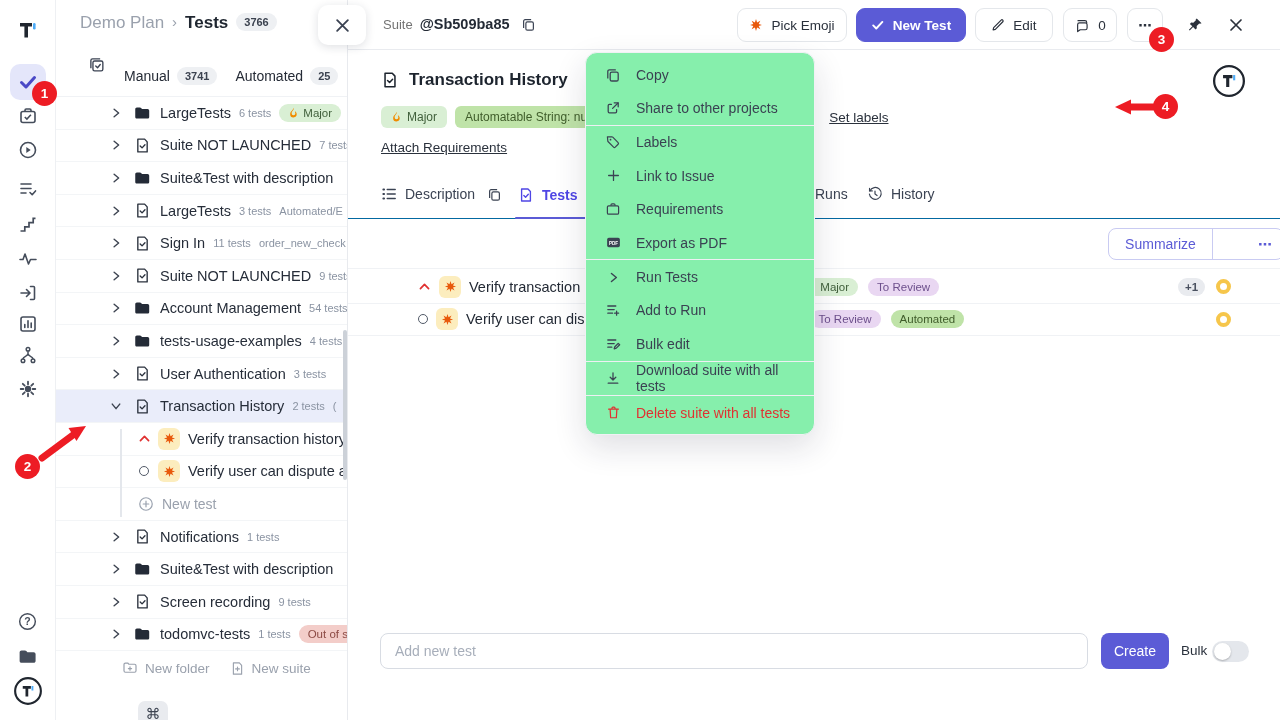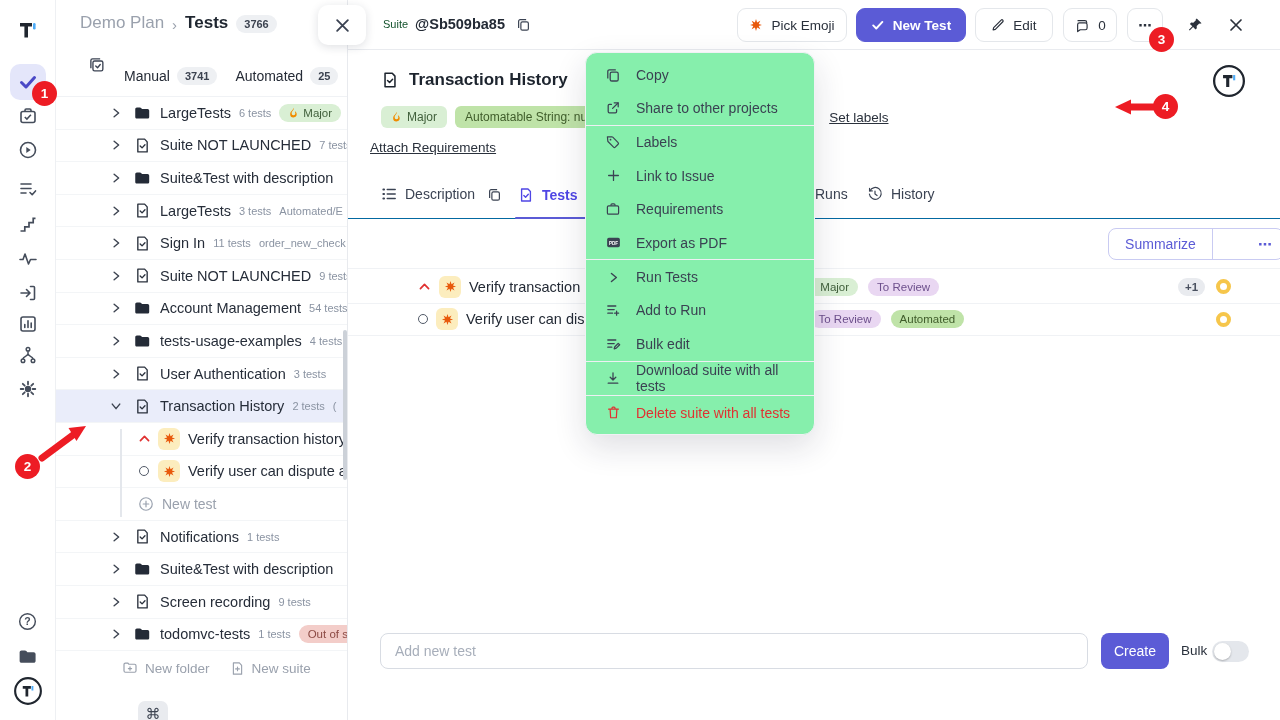--- a/index.html
+++ b/index.html
@@ -8,21 +8,21 @@
   #app { position:relative; width:1280px; height:720px; background:#fff; overflow:hidden; }
   .abs { position:absolute; }
 
   
   #rail { left:0; top:0; width:56px; height:720px; background:#fff; border-right:1px solid #eef0f3; z-index:5; }
   .rail-icon { position:absolute; left:50%; transform:translateX(-50%); width:36px; height:36px; display:flex; align-items:center; justify-content:center; border-radius:10px; cursor:pointer; }
   .rail-icon.active { background:#e4e6fa; }
 
   
   #sidebar { left:56px; top:0; width:292px; height:720px; background:#fff; border-right:1px solid #e8eaee; overflow:hidden; z-index:4; }
-  #crumb { position:absolute; left:24px; top:13px; display:flex; align-items:flex-end; gap:8px; white-space:nowrap; }
+  #crumb { position:absolute; left:24px; top:13px; display:flex; align-items:flex-start; gap:8px; white-space:nowrap; }
   .crumb-project { font-size:17px; color:#9aa1ad; }
   .crumb-sep { font-size:15px; color:#9aa1ad; }
   .crumb-section { font-size:17px; font-weight:bold; color:#1f2630; }
   .pill { background:#eef0f3; color:#3c4350; font-size:11px; font-weight:bold; border-radius:9px; padding:3px 8px; }
   #side-tabs { position:absolute; left:0; top:56px; width:100%; height:41px; display:flex; gap:18px; padding-left:32px; border-bottom:1px solid #f0f2f5; }
   .side-tab { display:flex; align-items:center; gap:7px; font-size:14px; color:#252b36; cursor:pointer; }
   #tree { position:absolute; left:0; top:97px; width:292px; }
   .trow { display:flex; align-items:center; height:32.6px; border-bottom:1px solid #f3f5f7; padding-left:52px; white-space:nowrap; overflow:hidden; cursor:pointer; }
   .trow.sel { background:#eaedfa; }
   .trow .chev { width:16px; display:flex; justify-content:center; flex:0 0 auto; }
@@ -44,34 +44,34 @@
   .gray-label { color:#9aa1ad; font-size:14px; }
   #side-footer { position:absolute; left:0; top:660px; width:100%; display:flex; align-items:center; gap:20px; padding-left:66px; }
   .sf-item { display:flex; align-items:center; gap:7px; font-size:13.5px; color:#9aa1ad; cursor:pointer; }
   #cmd-btn { left:82px; top:701px; width:30px; height:26px; background:#e9ebef; border-radius:7px; display:flex; align-items:center; justify-content:center; font-size:15px; color:#3c4350; }
   #scroll-thumb { left:343px; top:330px; width:4px; height:150px; background:#ccd1d8; border-radius:2px; z-index:6; }
 
   
   #main { left:348px; top:0; width:932px; height:720px; background:#fff; }
   #topbar { position:absolute; left:0; top:0; width:932px; height:50px; border-bottom:1px solid #e9ebef; background:#fff; }
   #suite-id-wrap { position:absolute; left:35px; top:16px; display:flex; align-items:center; gap:7px; }
-  .suite-lbl { font-size:11px; color:#14532d; }
+  .suite-lbl { font-size:13px; color:#737373; }
   .suite-id { font-size:14.5px; font-weight:bold; color:#232a35; }
   .btn { position:absolute; top:8px; height:34px; display:flex; align-items:center; justify-content:center; gap:8px; border:1px solid #e4e7eb; border-radius:9px; background:#fff; font-size:13.5px; color:#2a313c; cursor:pointer; white-space:nowrap; }
   .btn.primary { background:#5b5bd6; border-color:#5b5bd6; color:#fff; font-weight:bold; }
   .iconbtn { border:none; background:none; }
   #xcard { left:318px; top:5px; width:48px; height:40px; background:#fff; border-radius:10px; box-shadow:0 2px 10px rgba(30,35,60,.14); display:flex; align-items:center; justify-content:center; z-index:20; cursor:pointer; }
 
   #title-row { position:absolute; left:33px; top:70px; display:flex; align-items:center; gap:10px; }
   #page-title { font-size:17px; font-weight:bold; color:#1d242e; }
   #avatar { position:absolute; left:864px; top:64px; width:34px; height:34px; cursor:pointer; }
   #labels-row { position:absolute; left:33px; top:106px; display:flex; align-items:center; gap:8px; }
   .lab { display:inline-flex; align-items:center; gap:5px; font-size:12px; padding:4px 10px; border-radius:6px; }
   .link-u { font-size:13.5px; color:#2a313c; text-decoration:underline; cursor:pointer; margin-left:16px; }
-  #attach-req { position:absolute; left:22px; top:140px; font-size:13.5px; color:#2a313c; text-decoration:underline; cursor:pointer; }
+  #attach-req { position:absolute; left:33px; top:140px; font-size:13.5px; color:#2a313c; text-decoration:underline; cursor:pointer; }
 
   #tabs-row { position:absolute; left:0; top:180px; width:932px; height:39px; border-bottom:1px solid #0369a1; }
   .tab { position:absolute; top:6px; display:flex; align-items:center; gap:8px; font-size:14px; color:#3b4353; cursor:pointer; }
   .tab.active { color:#4f46e5; font-weight:bold; }
   .tab-count { background:#e6e6fb; color:#5353cf; font-size:11.5px; font-weight:bold; border-radius:9px; padding:2.5px 8px; }
   #tab-underline { position:absolute; left:167px; top:36.5px; width:102px; height:2.5px; background:#5b5bd6; border-radius:2px; }
 
   #toolbar-group { position:absolute; left:760px; top:228px; height:32px; display:flex; border:1px solid #c9cbf2; border-radius:8px; background:#fff; overflow:hidden;gap:34px; }
   .tg-seg { display:flex; align-items:center; justify-content:center; font-size:14px; color:#5b5bd6; cursor:pointer; }
   #toolbar-line { position:absolute; left:0; top:268px; width:932px; height:1px; background:#f0f2f5; }

